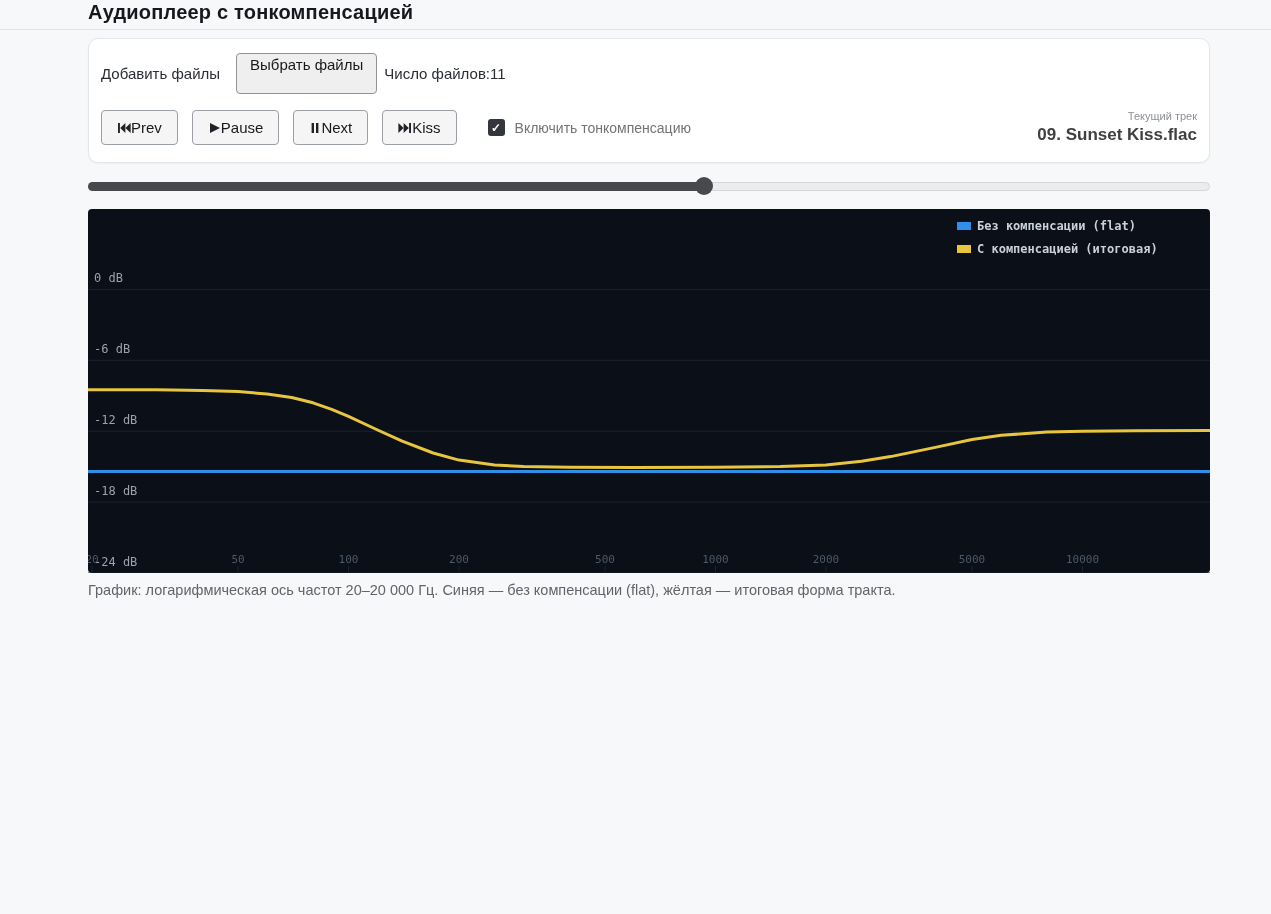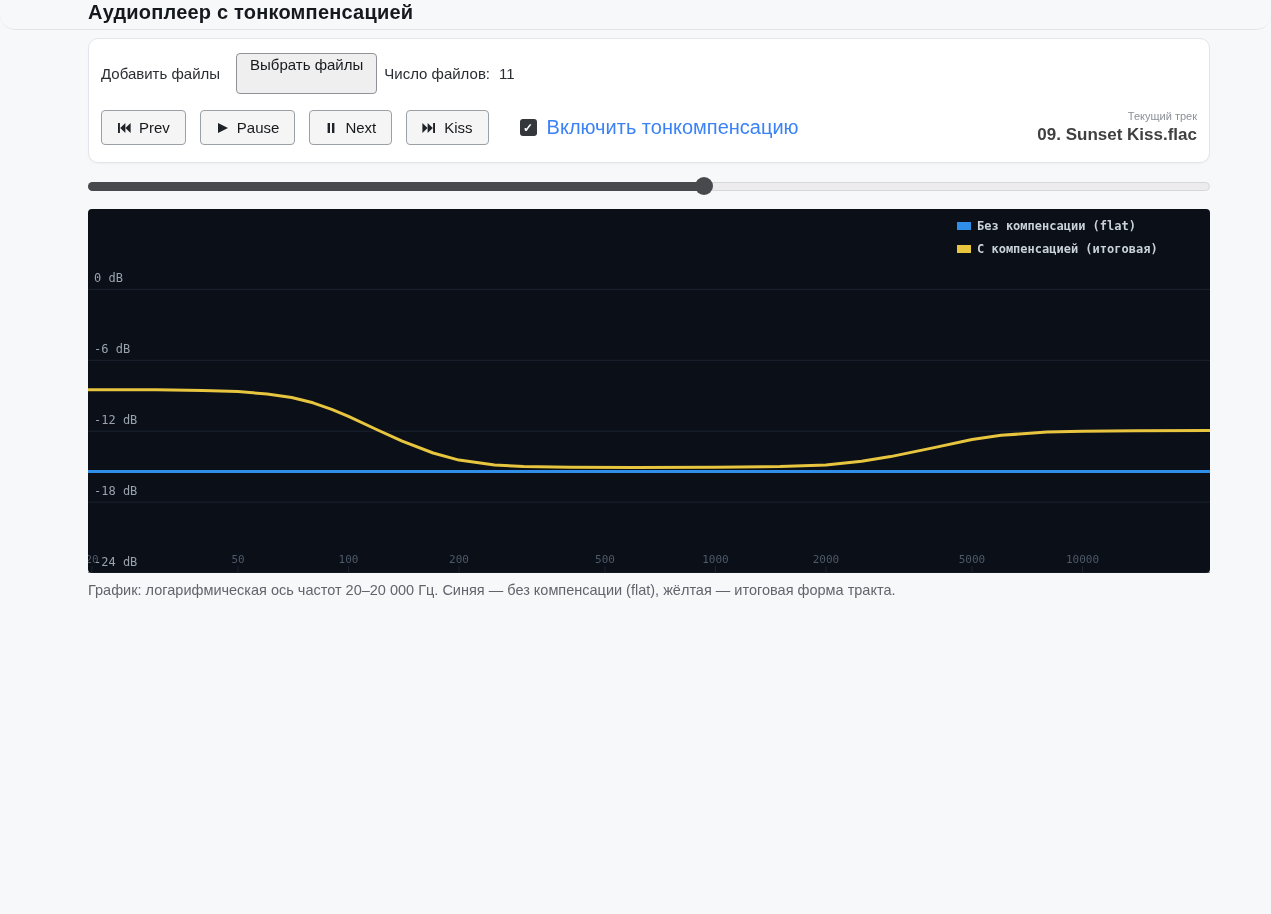--- a/index.html
+++ b/index.html
@@ -6,21 +6,20 @@
   html, body { margin: 0; padding: 0; }
   body {
     width: 1271px; height: 914px; overflow: hidden;
     background: #f7f8fa;
     font-family: "Liberation Sans", sans-serif;
     color: #1b1e23;
   }
   .header {
     border-bottom: 1px solid #e2e4e8;
     padding: 1px 0 5px 88px;
-    border-radius: 15px;
   }
   .header h1 { margin: 0; font-size: 20px; font-weight: 700; color: #15181c; letter-spacing: .2px; }
   .page { margin-left: 88px; width: 1122px; }
 
   .card {
     background: #fff;
     border: 1px solid #e3e6ea;
     border-radius: 10px;
     box-shadow: 0 1px 2px rgba(0,0,0,.04);
   }
@@ -31,43 +30,43 @@
     margin-left: 16px;
     font-family: "Liberation Sans", sans-serif;
     font-size: 15px; color: #17191c;
     background: #efefef;
     border: 1px solid #8f9398;
     border-radius: 4px;
     padding: 2px 13px 20px;
     cursor: pointer;
   }
   .files-count { margin-left: 7px; }
-  .files-count .num { margin-left: 9px; }
+  .files-count .num { margin-left: 0; }
 
   .row2 { display: flex; align-items: center; margin-top: 16px; }
   .btn {
-    display: inline-flex; align-items: center; gap: 8px;
+    display: inline-flex; align-items: center; 
     font-family: "Liberation Sans", sans-serif;
     font-size: 15px; color: #17191c;
     background: #f5f5f5;
     border: 1px solid #9ba0a6;
     border-radius: 4px;
     padding: 8px 15px;
     margin-right: 14px;
     cursor: pointer;
   }
   .btn svg { display: block; }
   .chk-group { display: flex; align-items: center; gap: 10px; margin-left: 17px; cursor: pointer; }
   .chk {
     width: 17px; height: 17px;
     background: #33363b; border-radius: 3px;
     color: #fff; font-size: 12px; font-weight: bold;
     display: flex; align-items: center; justify-content: center;
   }
-  .chk-label { font-size: 20px; color: #3b82f6; }
+  .chk-label { font-size: 14px; color: #737373; }
   .track-info { margin-left: auto; text-align: right; }
   .track-info .lbl { font-size: 11px; color: #8b9097; }
   .track-info .name { font-size: 17px; font-weight: 700; color: #404040; margin-top: 3px; }
 
   
   .slider { position: relative; height: 18px; }
   .slider .track {
     position: absolute; left: 0; right: 0; top: 5px; height: 9px;
     background: #ececee; border: 1px solid #d6d7da; border-radius: 5px;
   }

